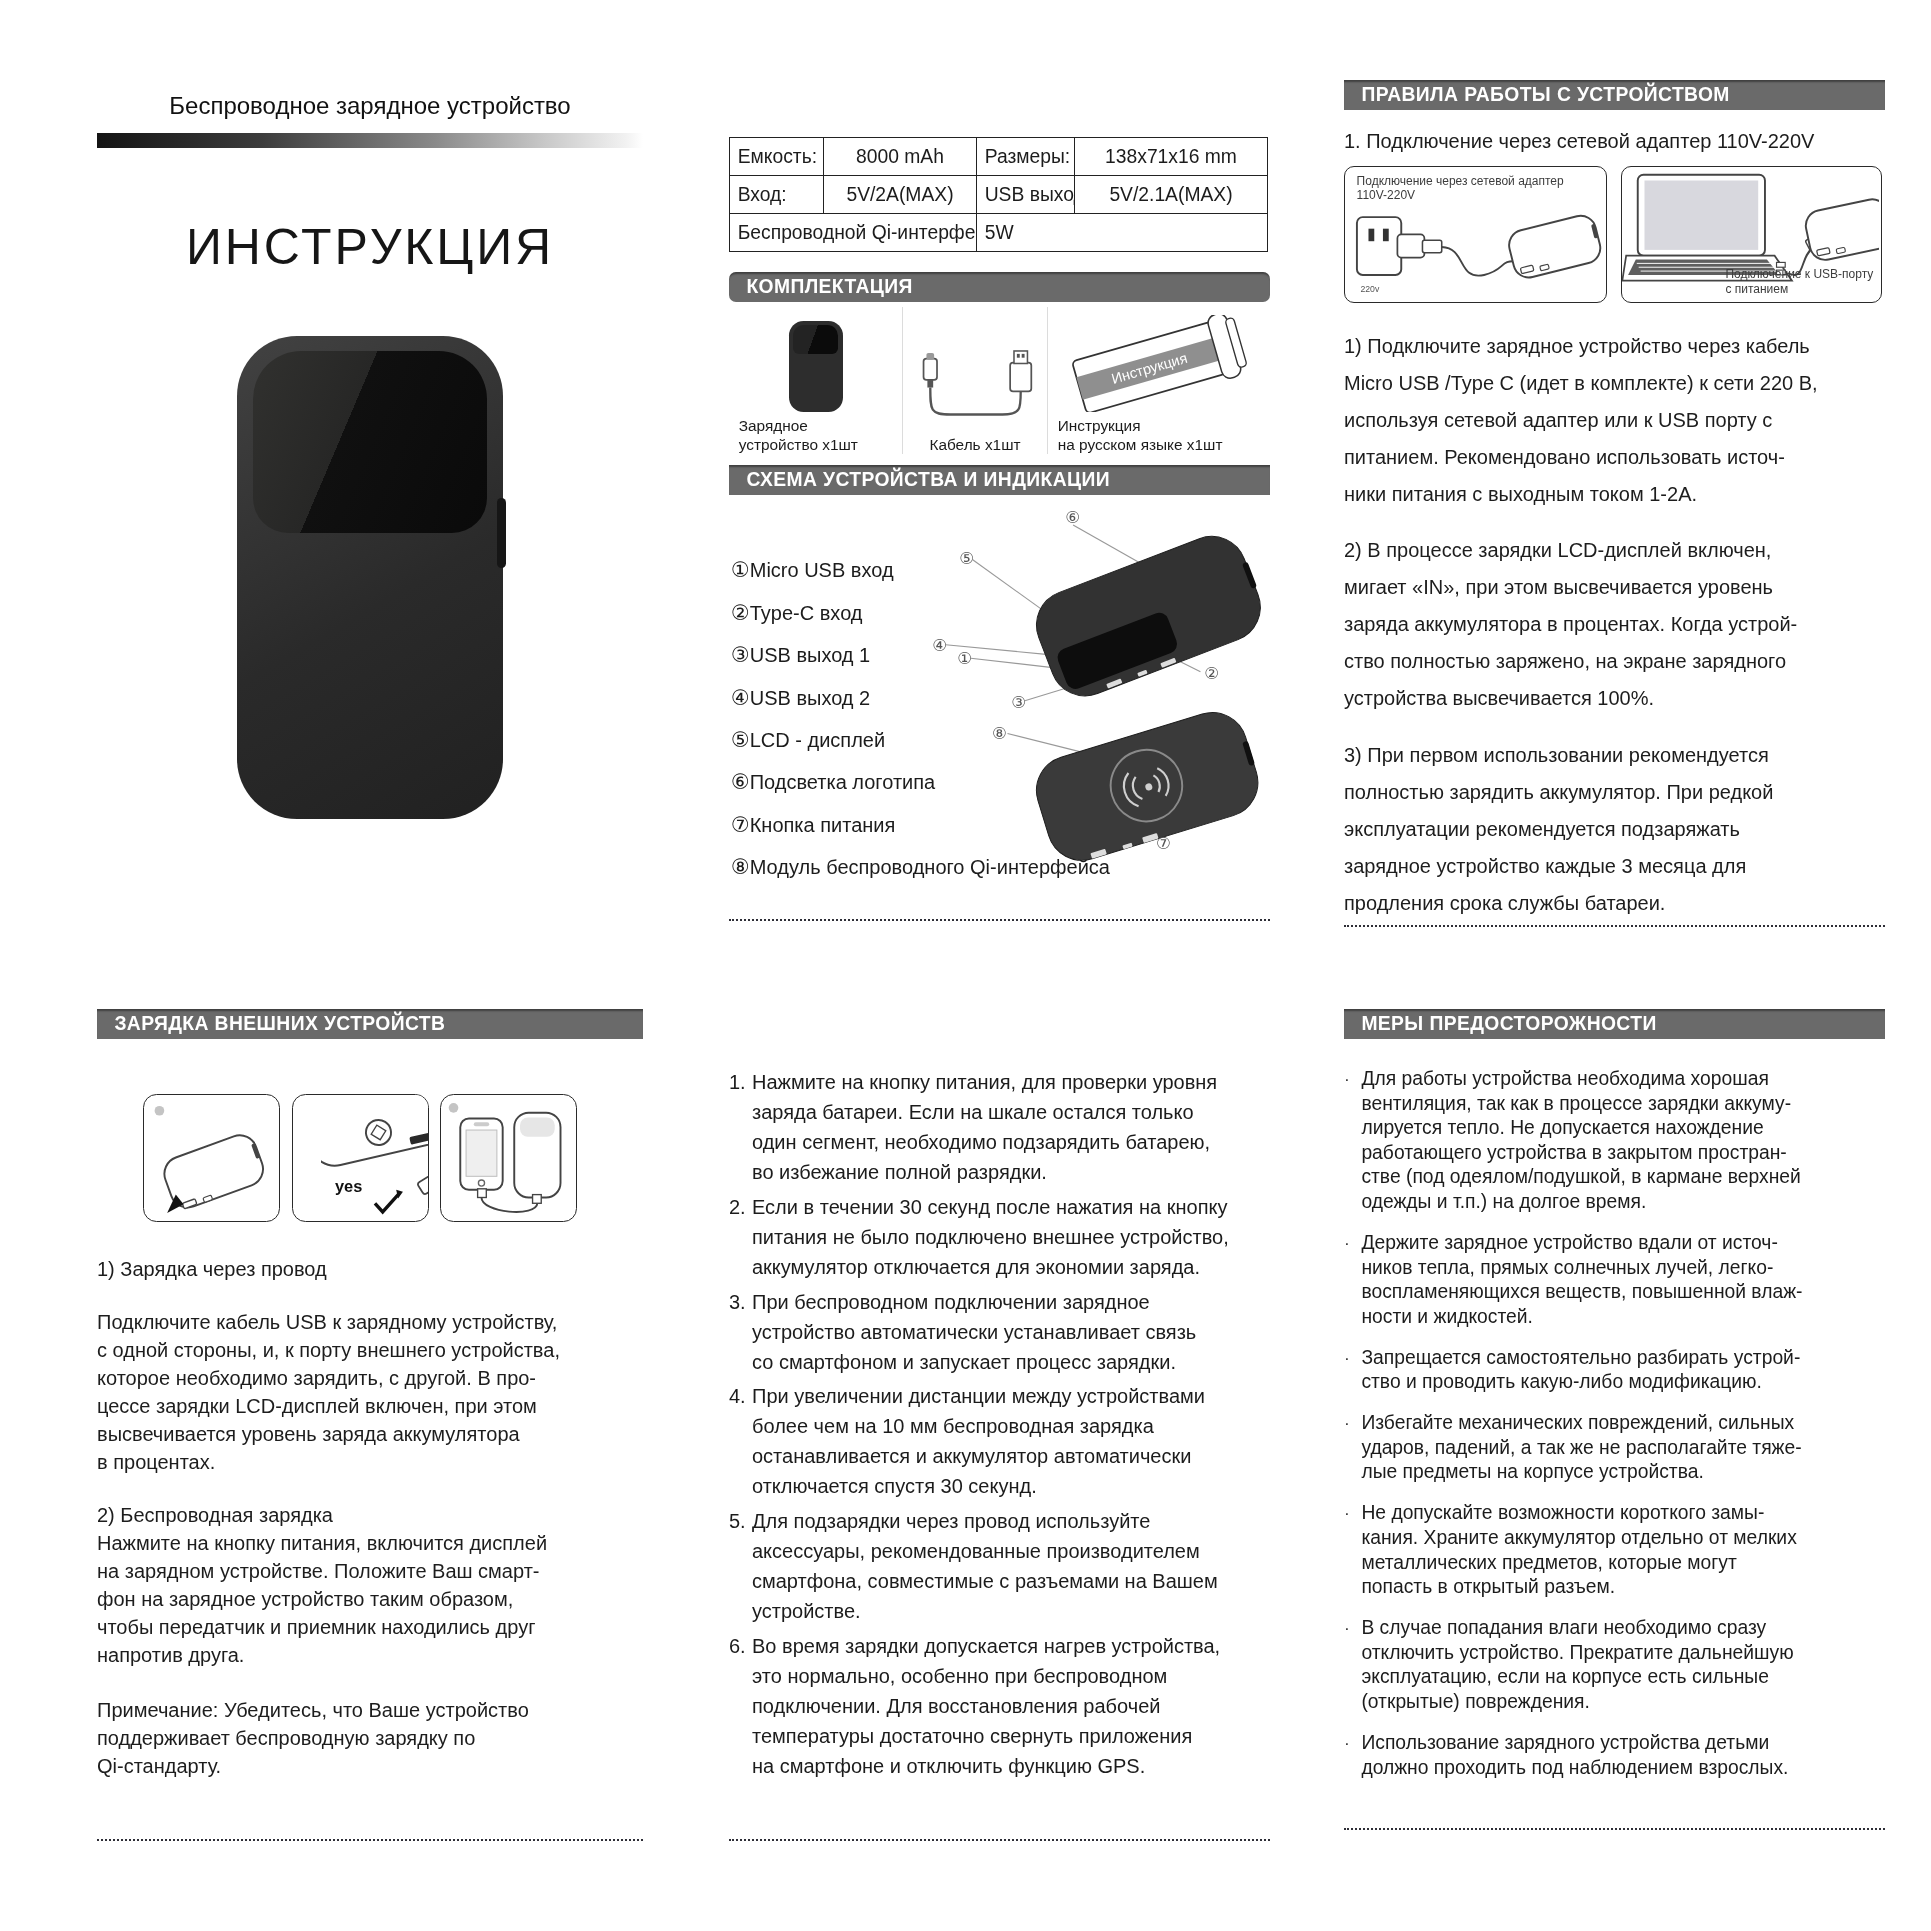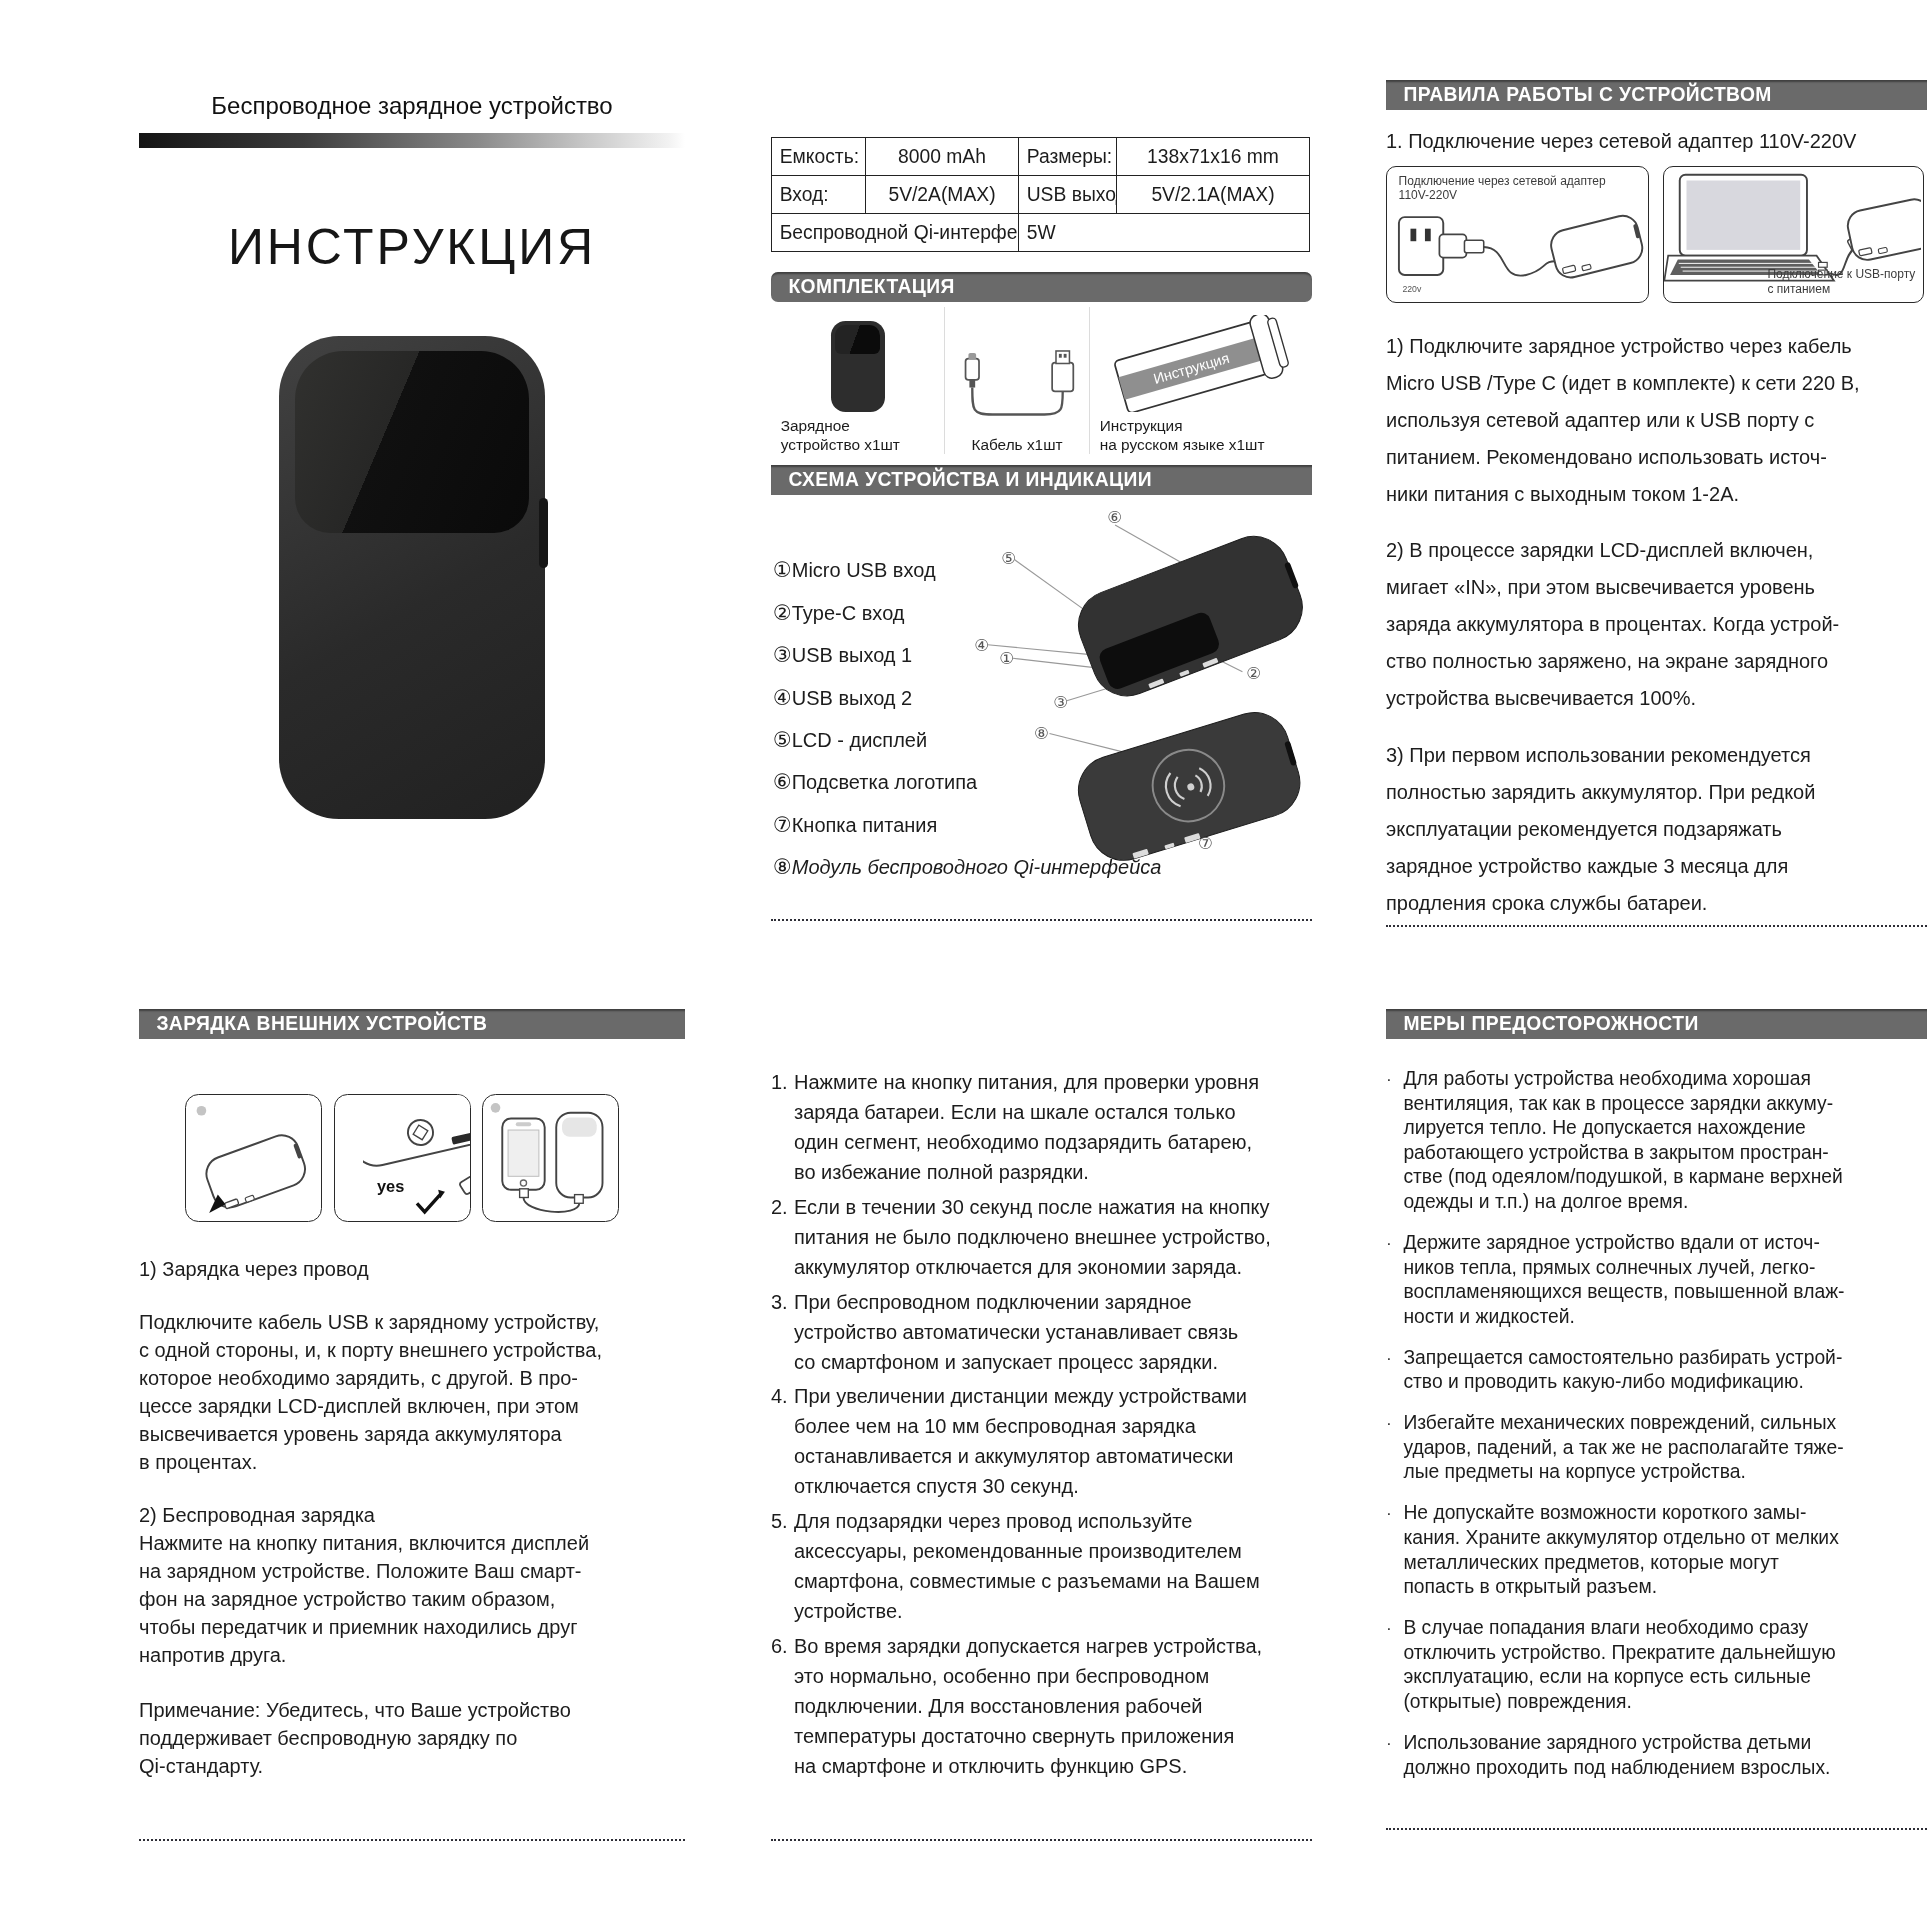--- a/index.html
+++ b/index.html
@@ -1,18 +1,18 @@
 <!DOCTYPE html>
 <html><head>
 <meta charset="utf-8">
 <style>
   html,body{margin:0;padding:0;background:#e8e8e8;}
   #page{position:relative;width:1931px;height:1931px;background:#ffffff;overflow:hidden;
         font-family:"Liberation Sans","DejaVu Sans",sans-serif;color:#1c1c1c;}
-  .col{position:absolute;top:0;height:1589px;margin-left:42px;}
+  .col{position:absolute;top:0;height:1589px;}
   #col1{left:97px;width:546px;}
   #col2{left:729px;width:541px;}
   #col3{left:1344px;width:541px;}
 
   .bar{position:absolute;left:0;width:100%;height:30px;background:#6a6a6a;color:#fff;
        font-weight:bold;font-size:19.3px;line-height:30px;padding-left:17.4px;box-sizing:border-box;
        letter-spacing:0.4px;box-shadow:inset 0 2.9px 1.9px -1px rgba(0,0,0,.4);}
   .dotted{position:absolute;left:0;width:100%;border-top:2.9px dotted #2e2e36;}
 
   .para{white-space:pre-line;color:#1d1d1d;}
@@ -237,21 +237,21 @@
 
     <div class="bar" style="top:465px;">СХЕМА УСТРОЙСТВА И ИНДИКАЦИИ</div>
 
     <div class="schema-item" style="top:558px;"><span class="num">①</span><span>Micro USB вход</span></div>
     <div class="schema-item" style="top:601px;"><span class="num">②</span><span>Type-C вход</span></div>
     <div class="schema-item" style="top:643px;"><span class="num">③</span><span>USB выход 1</span></div>
     <div class="schema-item" style="top:686px;"><span class="num">④</span><span>USB выход 2</span></div>
     <div class="schema-item" style="top:728px;"><span class="num">⑤</span><span>LCD - дисплей</span></div>
     <div class="schema-item" style="top:770px;"><span class="num">⑥</span><span>Подсветка логотипа</span></div>
     <div class="schema-item" style="top:813px;"><span class="num">⑦</span><span>Кнопка питания</span></div>
-    <div class="schema-item" style="top:855px;font-style:italic;"><span class="num">⑧</span><span>Модуль беспроводного Qi-интерфейса</span></div>
+    <div class="schema-item" style="top:855px;"><span class="num">⑧</span><span>Модуль беспроводного Qi-интерфейса</span></div>
 
     <div style="position:absolute;top:500px;left:174px;">
       <svg width="372" height="386" viewBox="0 0 385 400">
 
         <g stroke="#999" stroke-width="1.2">
           <line x1="176" y1="26" x2="250" y2="68"></line>
           <line x1="72" y1="62" x2="150" y2="118"></line>
           <line x1="44" y1="150" x2="148" y2="160"></line>
           <line x1="70" y1="164" x2="175" y2="176"></line>
           <line x1="308" y1="178" x2="280" y2="164"></line>

